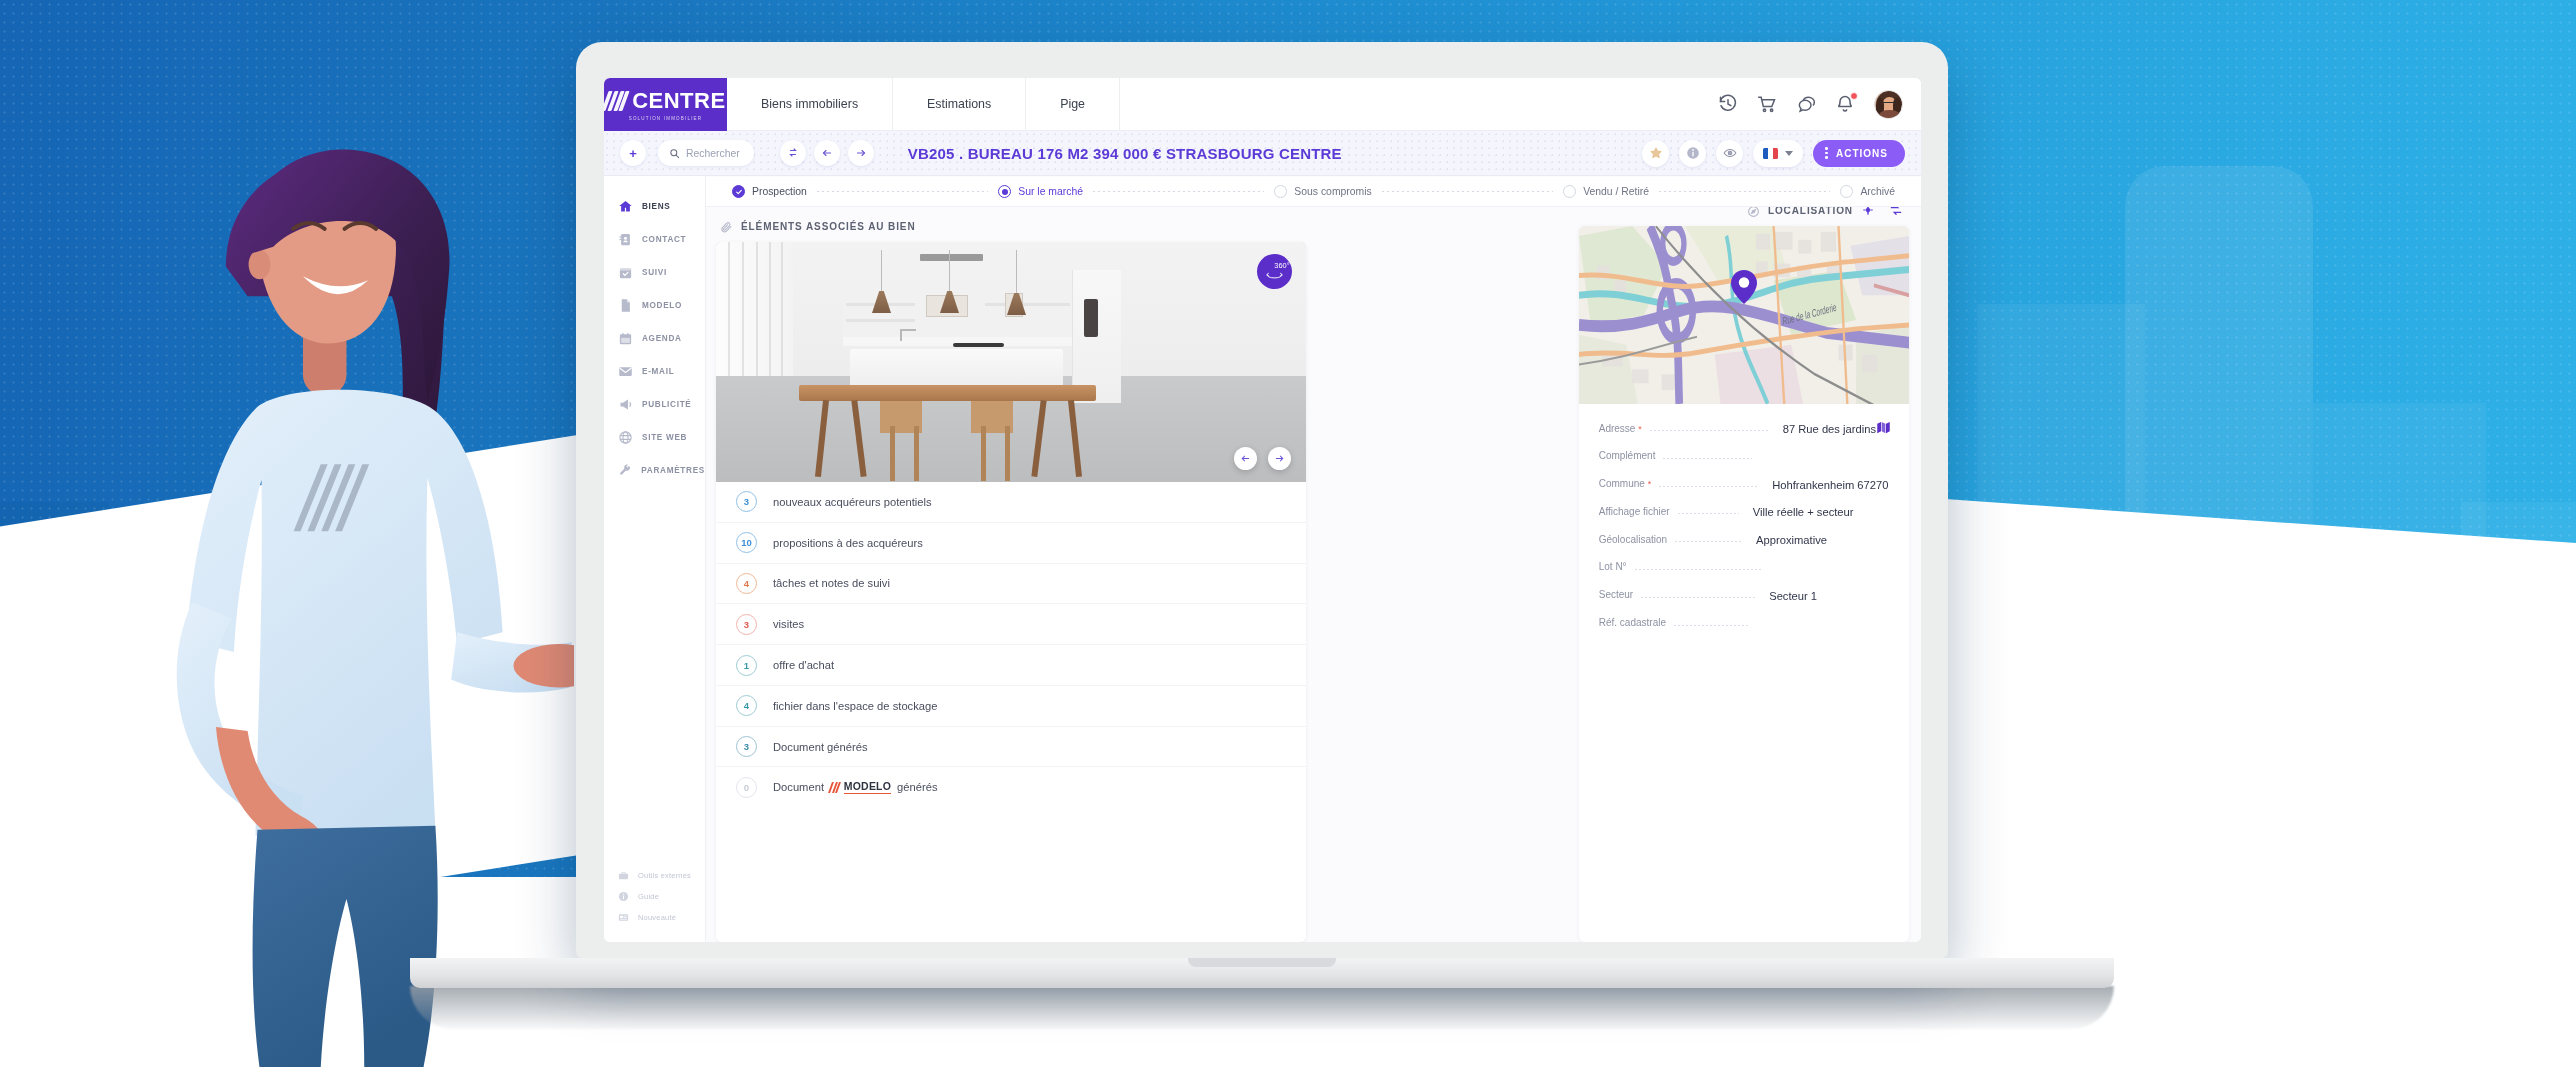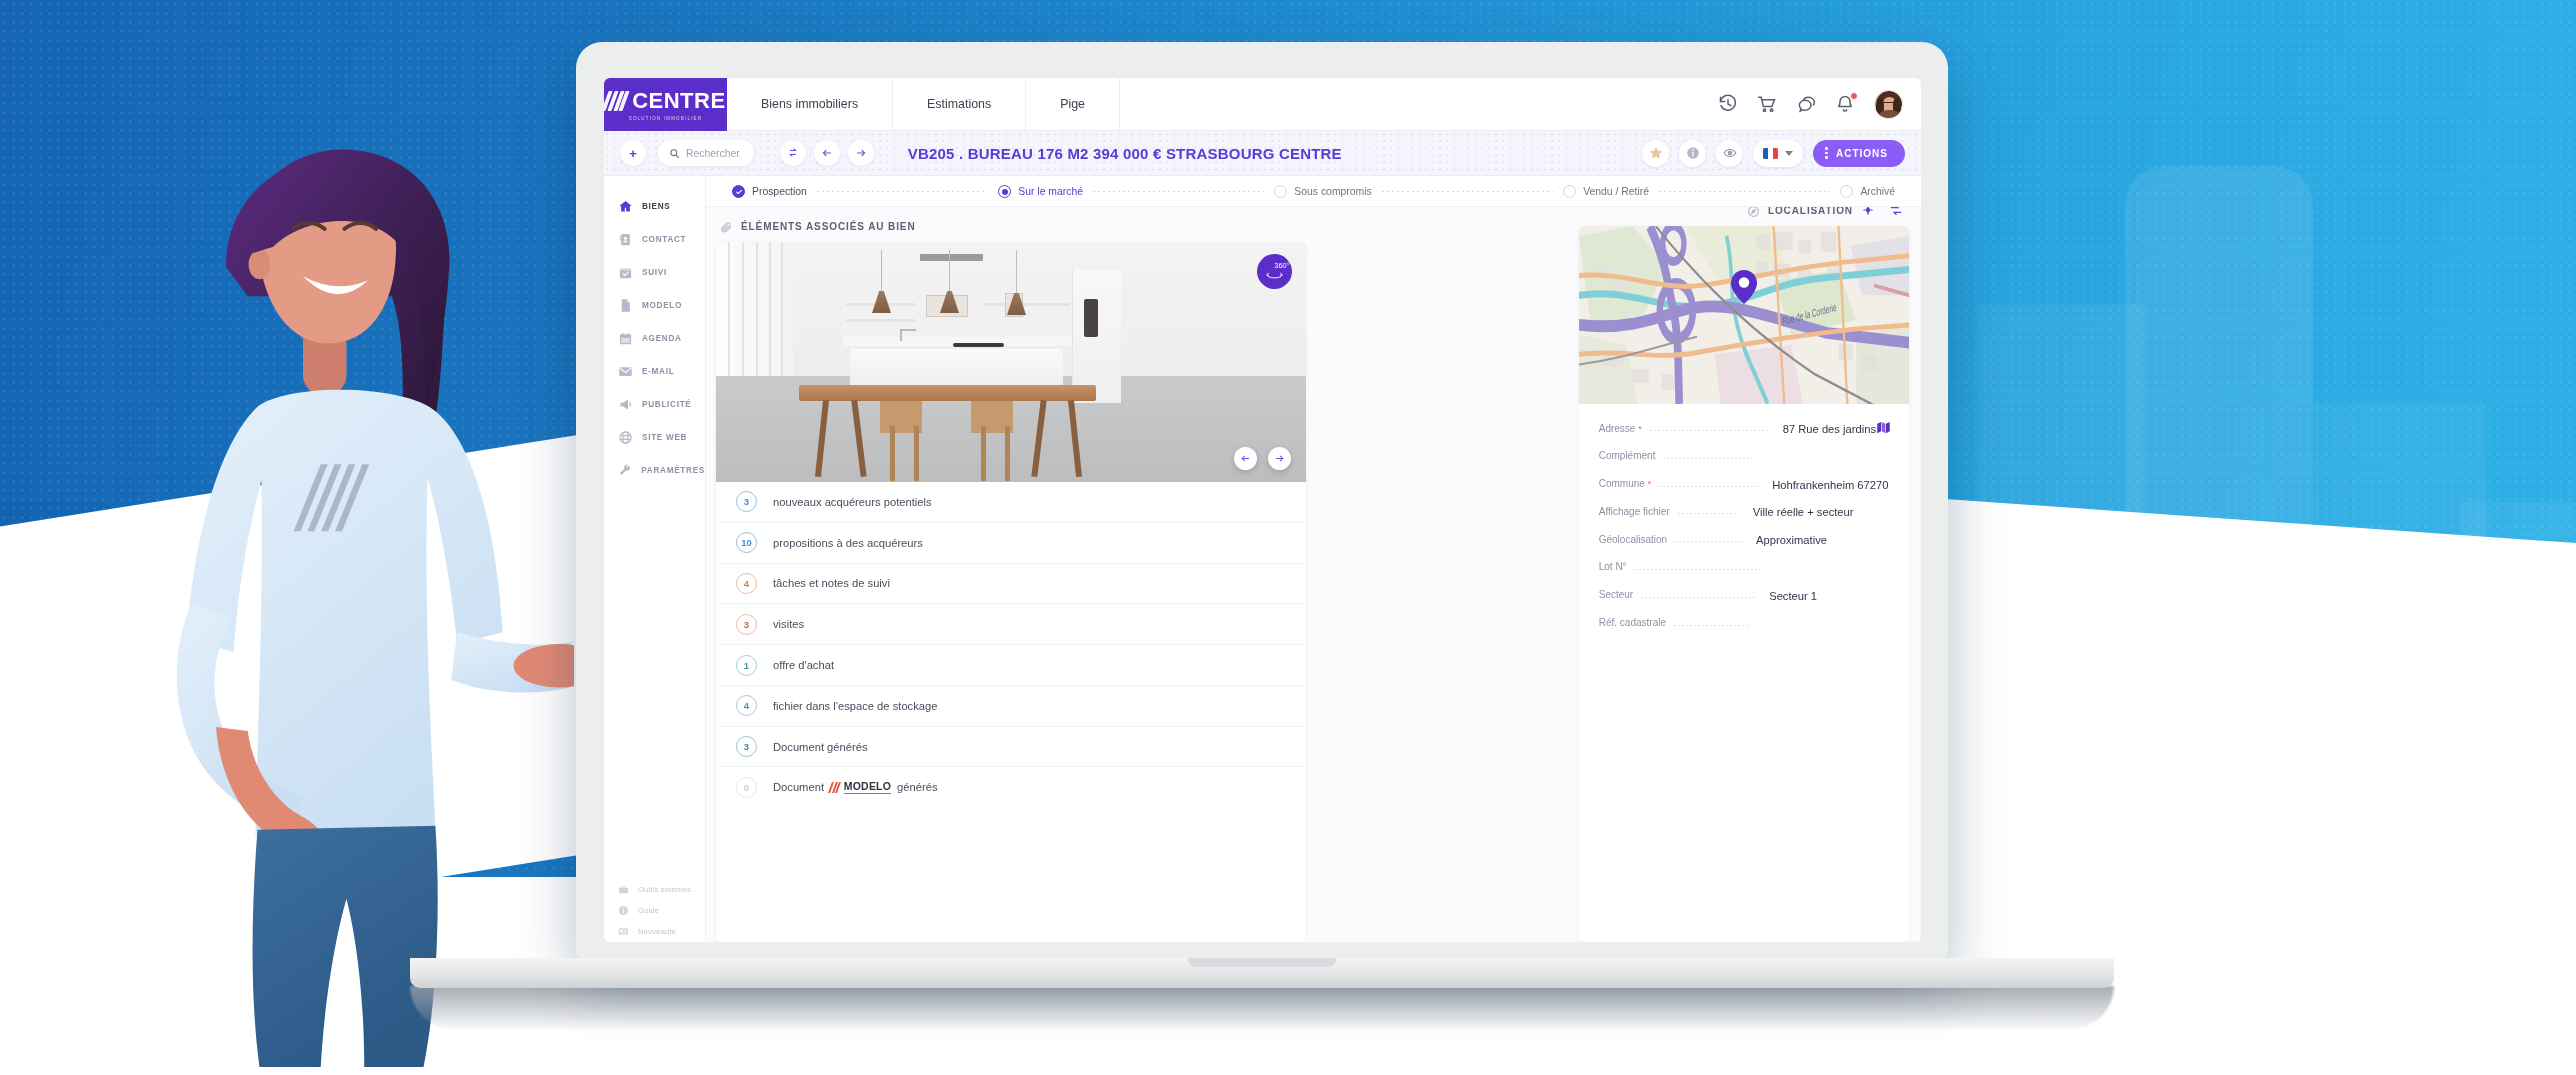--- a/index.html
+++ b/index.html
@@ -139,21 +139,21 @@
   .appbody { display: flex; height: calc(864px - 53px - 45px); }
   .sidebar { width: 102px; background: #fff; border-right: 1px solid #eef0f4; padding-top: 14px;
              position: relative; flex: 0 0 102px; }
   .side-item { display: flex; align-items: center; gap: 9px; padding: 9px 0 9px 14px; cursor: pointer; }
   .side-ic { width: 15px; height: 15px; display: flex; align-items: center; justify-content: center;
              color: #b6bacb; }
   .side-ic svg { width: 100%; height: 100%; }
   .side-lb { font-size: 8.2px; letter-spacing: 0.7px; color: #8c91a3; font-weight: 600; }
   .side-item.active .side-ic { color: #5b3ad6; }
   .side-item.active .side-lb { color: #3b4050; }
-  .side-foot { position: absolute; bottom: 0; left: 0; right: 0; }
+  .side-foot { position: absolute; bottom: 14px; left: 0; right: 0; }
   .side-foot .side-item { padding: 5px 0 5px 14px; }
   .side-foot .side-lb { font-size: 7.5px; color: #c3c6d4; letter-spacing: 0.2px; font-weight: 500;
                         text-transform: none; }
   .side-foot .side-ic { color: #d2d5e0; width: 11px; height: 11px; }
 
   .content { flex: 1; background: #fbfbfd; padding: 11px 12px 0 10px; display: flex; gap: 14px;
              overflow: hidden; }
   .col { flex: 1; min-width: 0; display: flex; flex-direction: column; }
 
   

